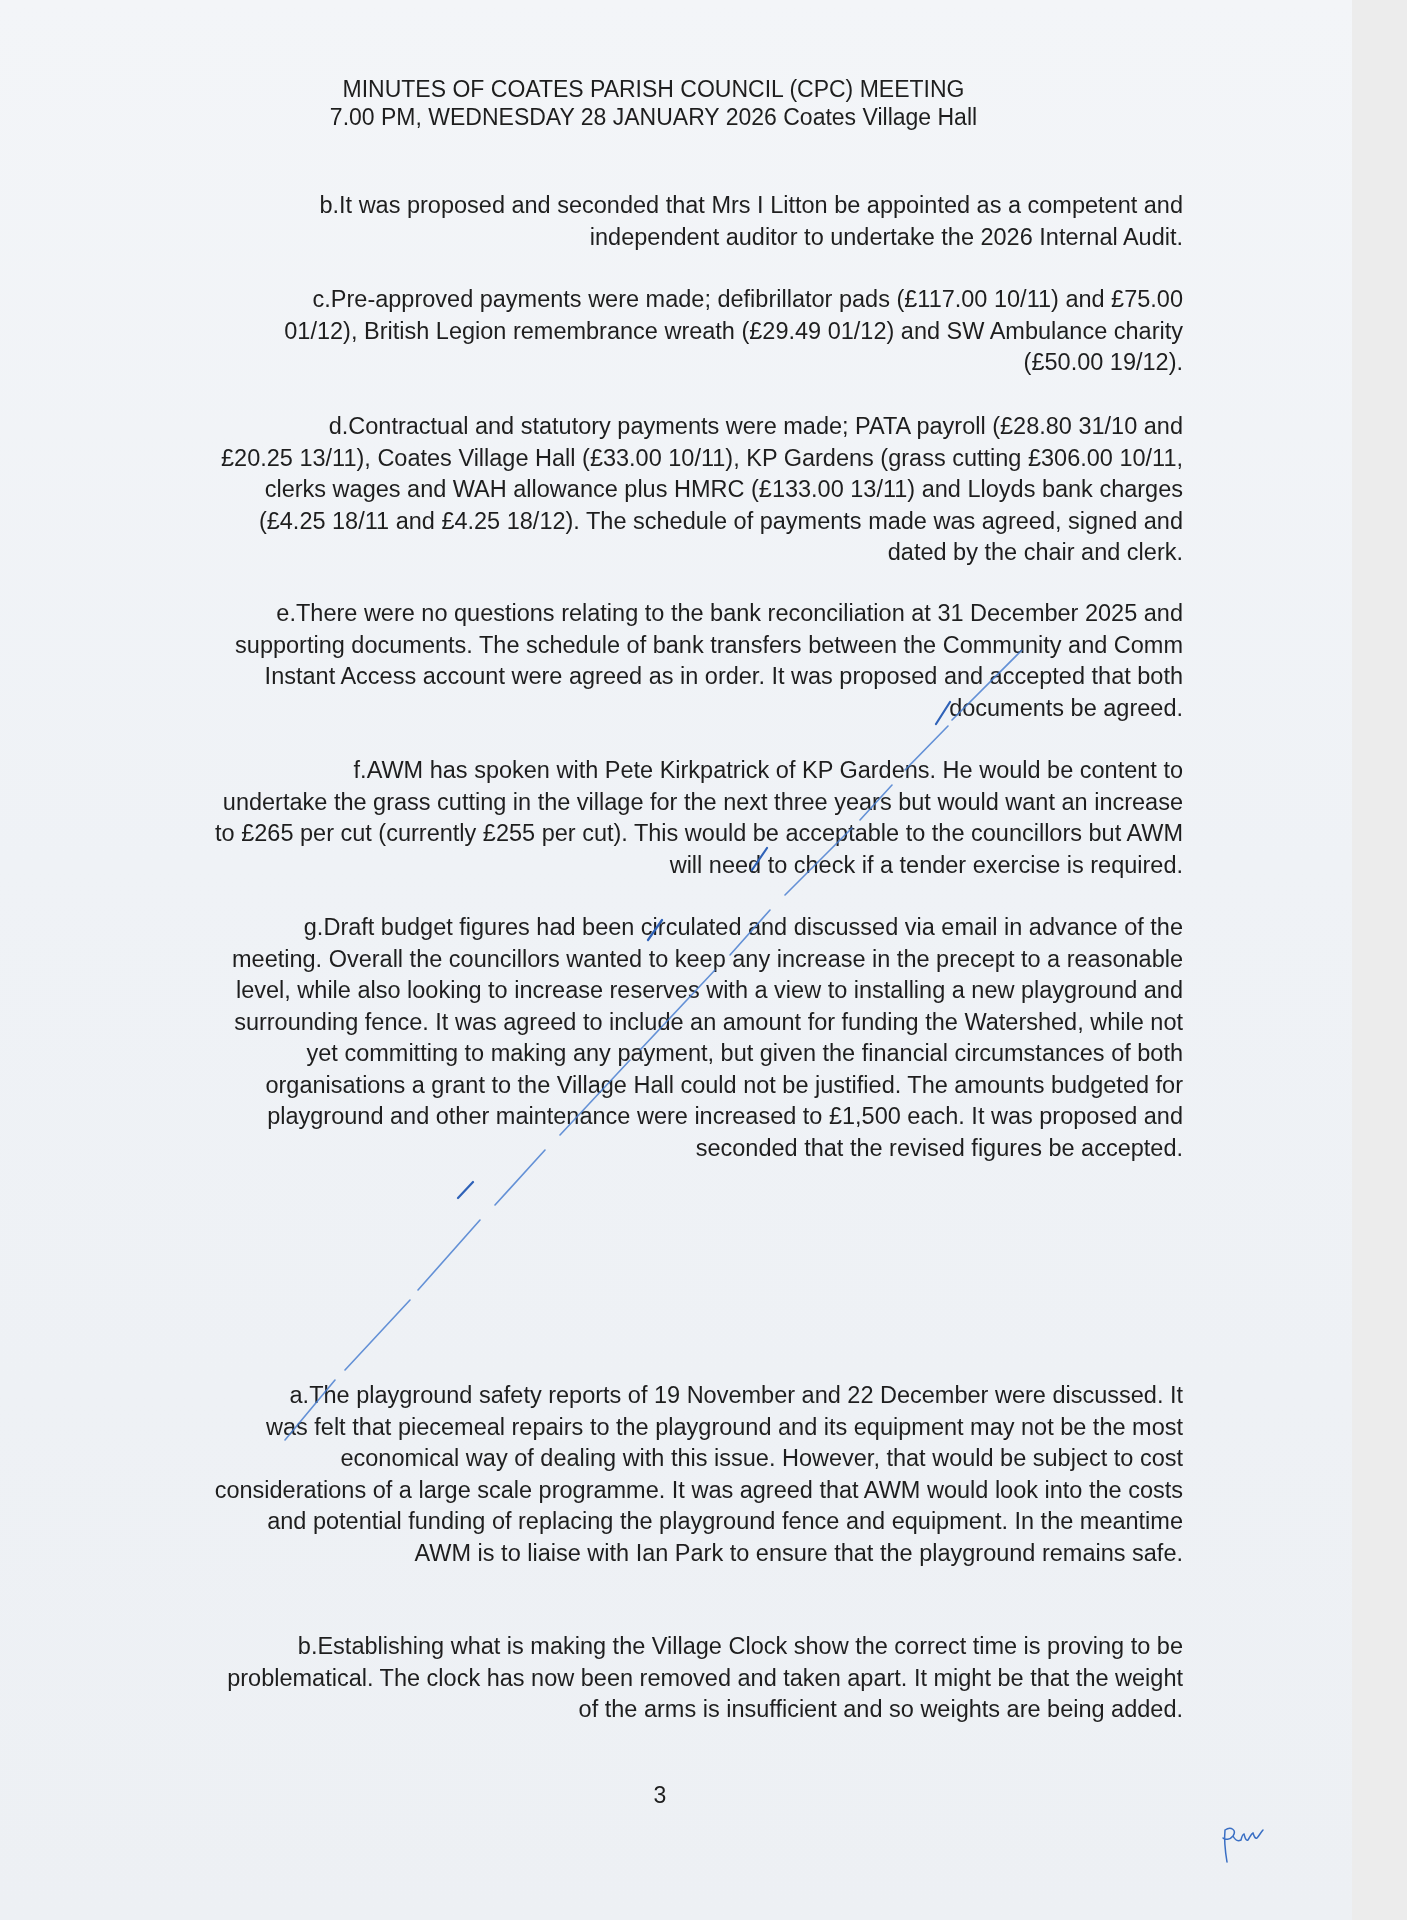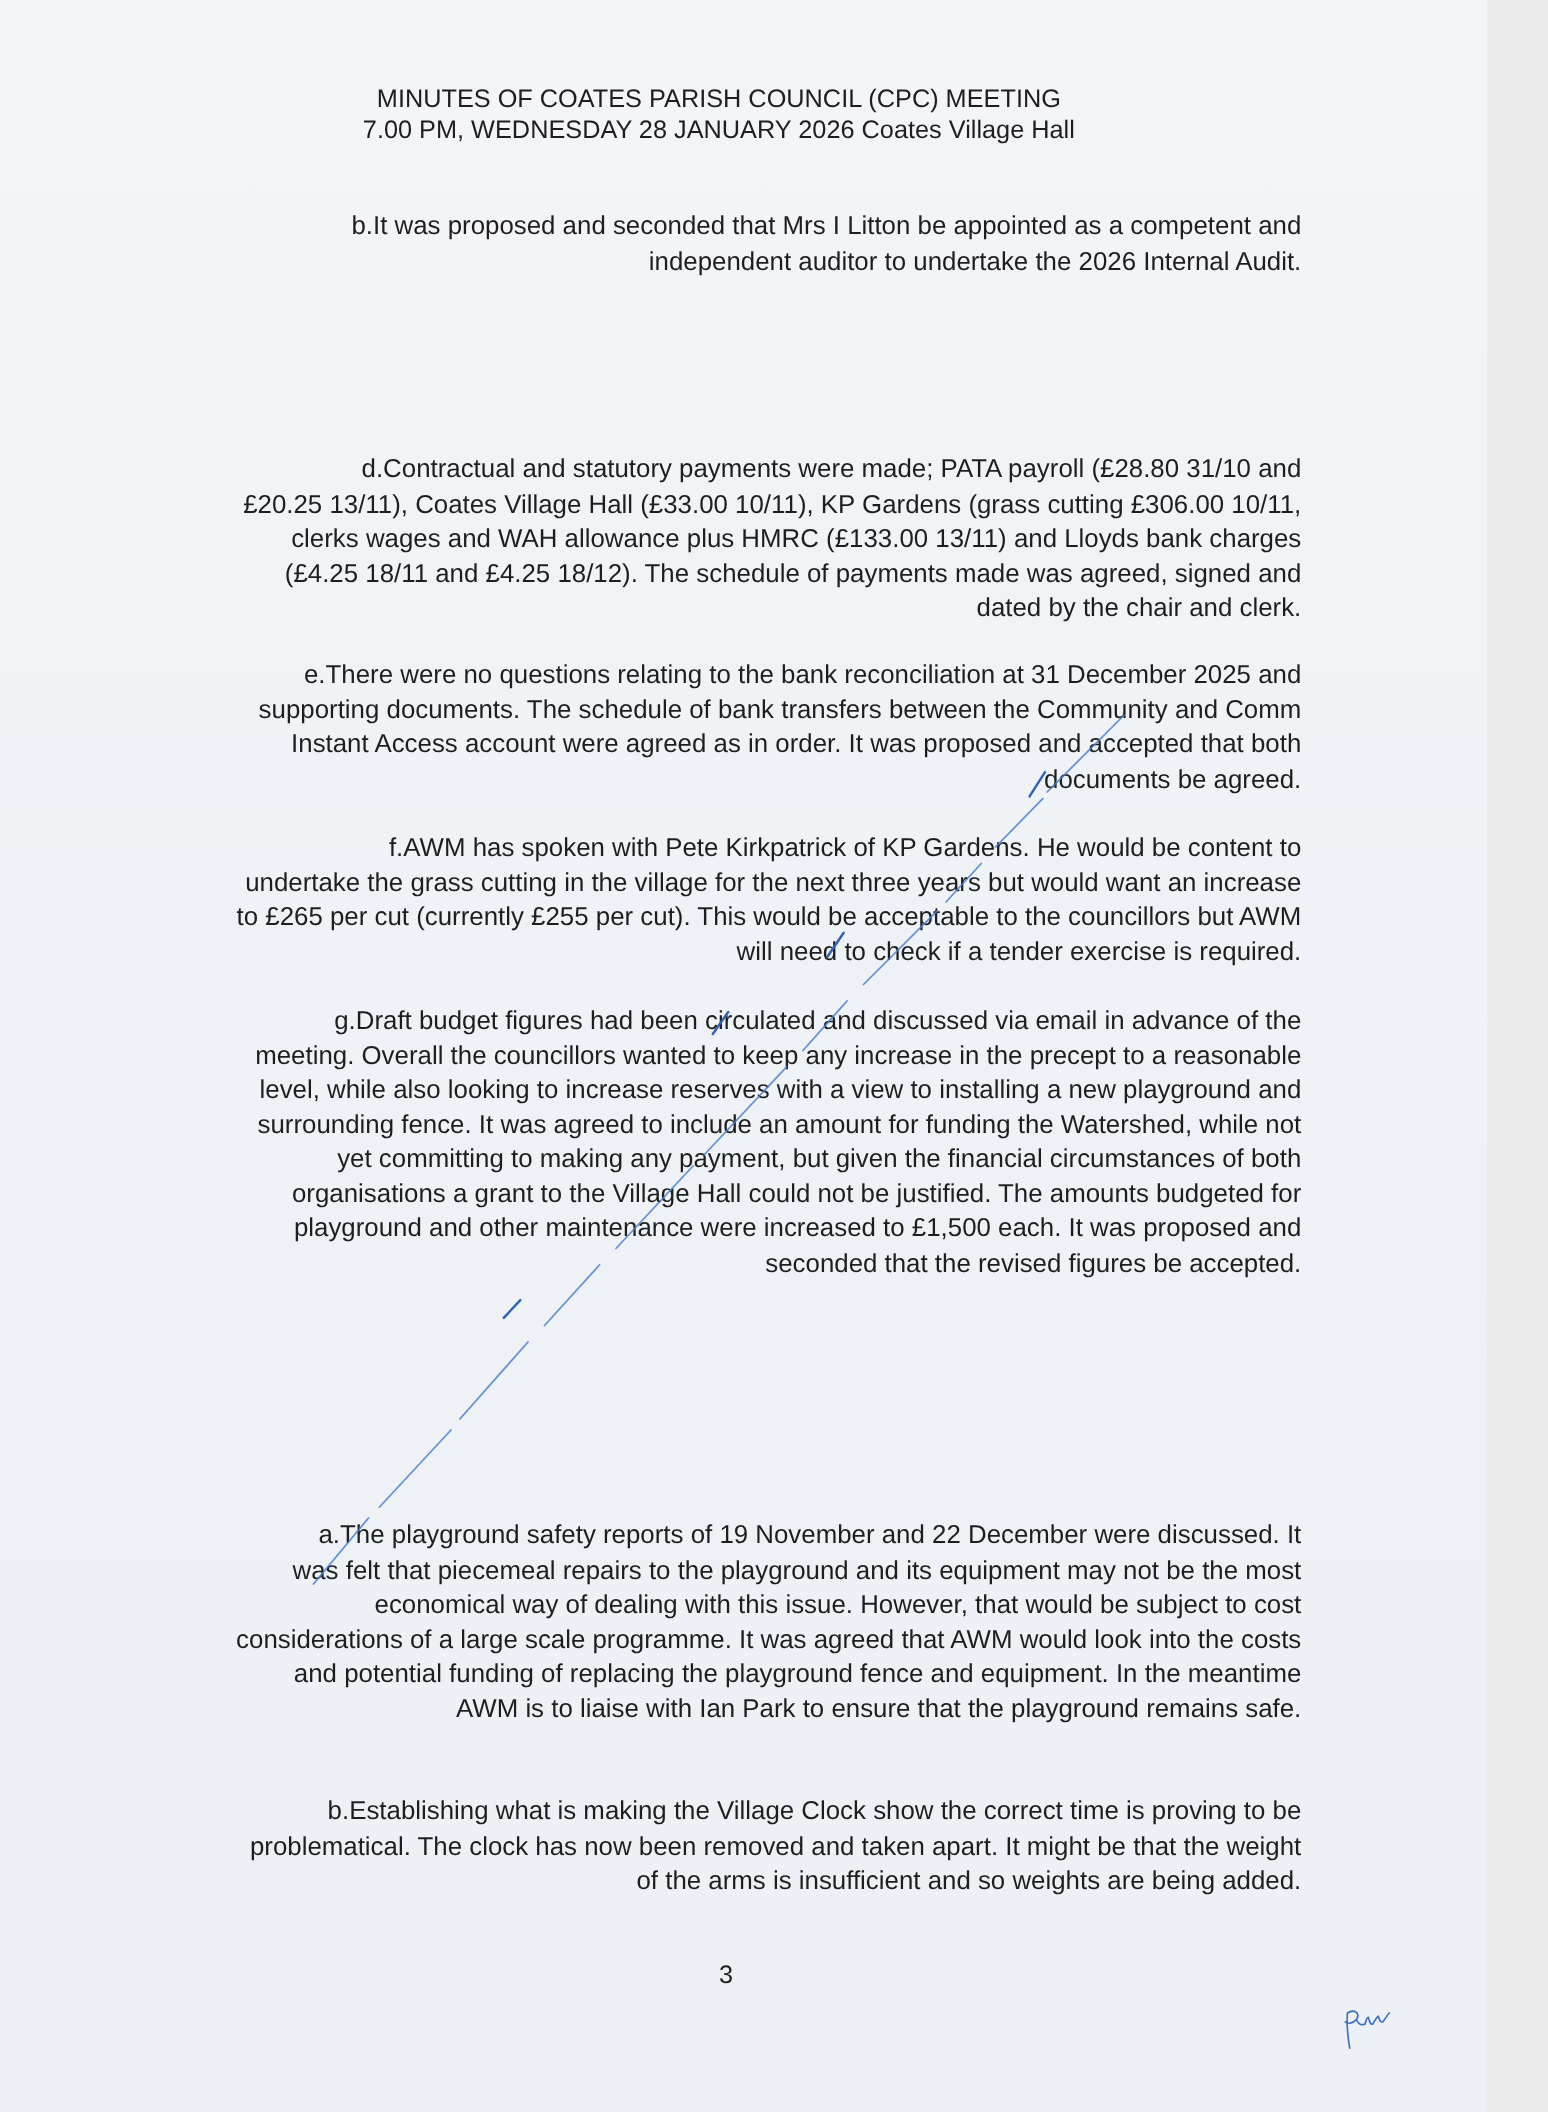--- a/index.html
+++ b/index.html
@@ -97,20 +97,23 @@
 
   <div class="header">
     <div>MINUTES OF COATES PARISH COUNCIL (CPC) MEETING</div>
     <div>7.00 PM, WEDNESDAY 28 JANUARY 2026 Coates Village Hall</div>
   </div>
 
   <div class="para" style="top:190px;">
     <span class="lbl">b.</span><span>It was proposed and seconded that Mrs I Litton be appointed as a competent and independent auditor to undertake the 2026 Internal Audit.</span>
   </div>
 
+  <div class="para" style="top:284px;">
+    <span class="lbl">c.</span><span>Pre-approved payments were made; defibrillator pads (£117.00 10/11) and £75.00 01/12), British Legion remembrance wreath (£29.49 01/12) and SW Ambulance charity (£50.00 19/12).</span>
+  </div>
 
   <div class="para" style="top:411px;">
     <span class="lbl">d.</span><span>Contractual and statutory payments were made; PATA payroll (£28.80 31/10 and £20.25 13/11), Coates Village Hall (£33.00 10/11), KP Gardens (grass cutting £306.00 10/11, clerks wages and WAH allowance plus HMRC (£133.00 13/11) and Lloyds bank charges (£4.25 18/11 and £4.25 18/12).  The schedule of payments made was agreed, signed and dated by the chair and clerk.</span>
   </div>
 
   <div class="para" style="top:598px;">
     <span class="lbl">e.</span><span>There were no questions relating to the bank reconciliation at 31 December 2025 and supporting documents.  The schedule of bank transfers between the Community and Comm Instant Access account were agreed as in order.  It was proposed and accepted that both documents be agreed.</span>
   </div>
 
   <div class="para" style="top:755px;">

